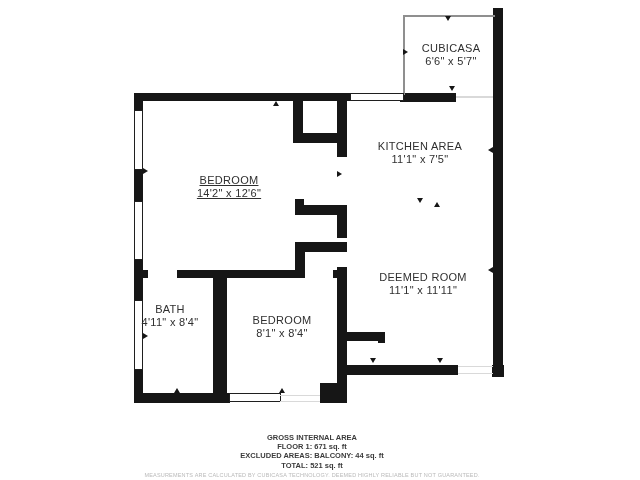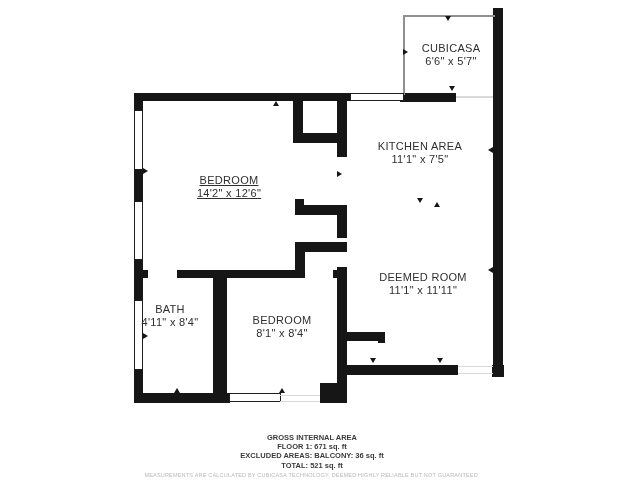--- a/index.html
+++ b/index.html
@@ -110,17 +110,17 @@
       </div>
       <div class="room-label" style="left: 282px; top: 314px; color: rgb(47, 47, 47);">
         <div>BEDROOM</div>
         <div>8'1" x 8'4"</div>
       </div>
     </div>
 
   <div class="footer">
     <div>GROSS INTERNAL AREA</div>
     <div>FLOOR 1: 671 sq. ft</div>
-    <div>EXCLUDED AREAS: BALCONY: 36 sq. ft</div>
+    <div>EXCLUDED AREAS: BALCONY: 44 sq. ft</div>
     <div>TOTAL: 521 sq. ft</div>
     <div class="disclaimer">MEASUREMENTS ARE CALCULATED BY CUBICASA TECHNOLOGY. DEEMED HIGHLY RELIABLE BUT NOT GUARANTEED.</div>
   </div>
 </div>
 
 </body></html>

